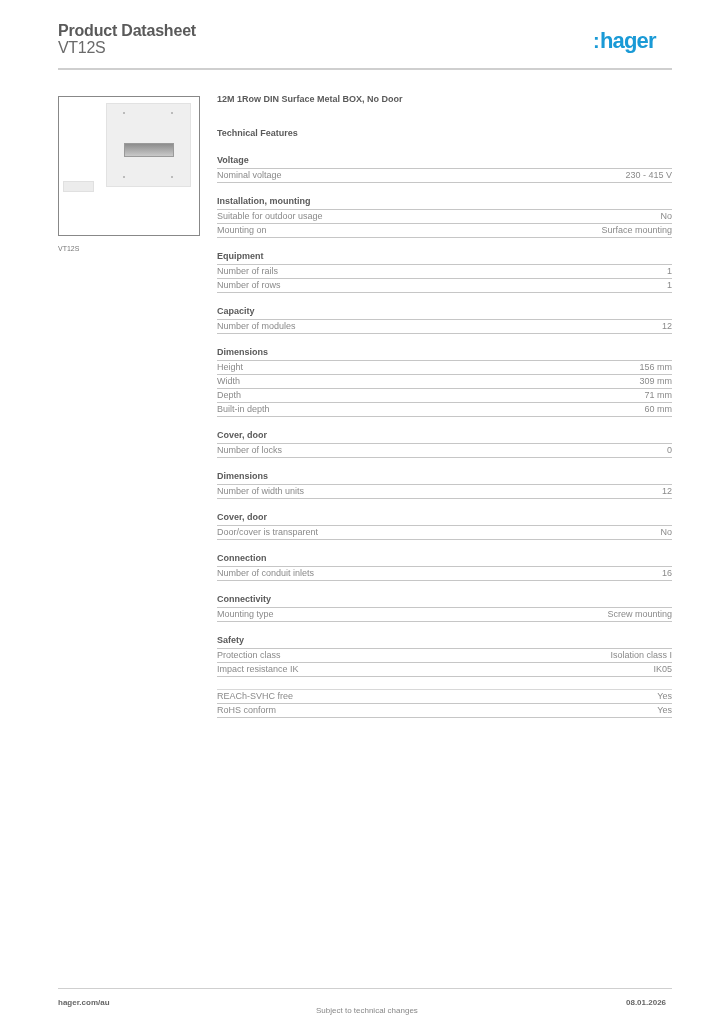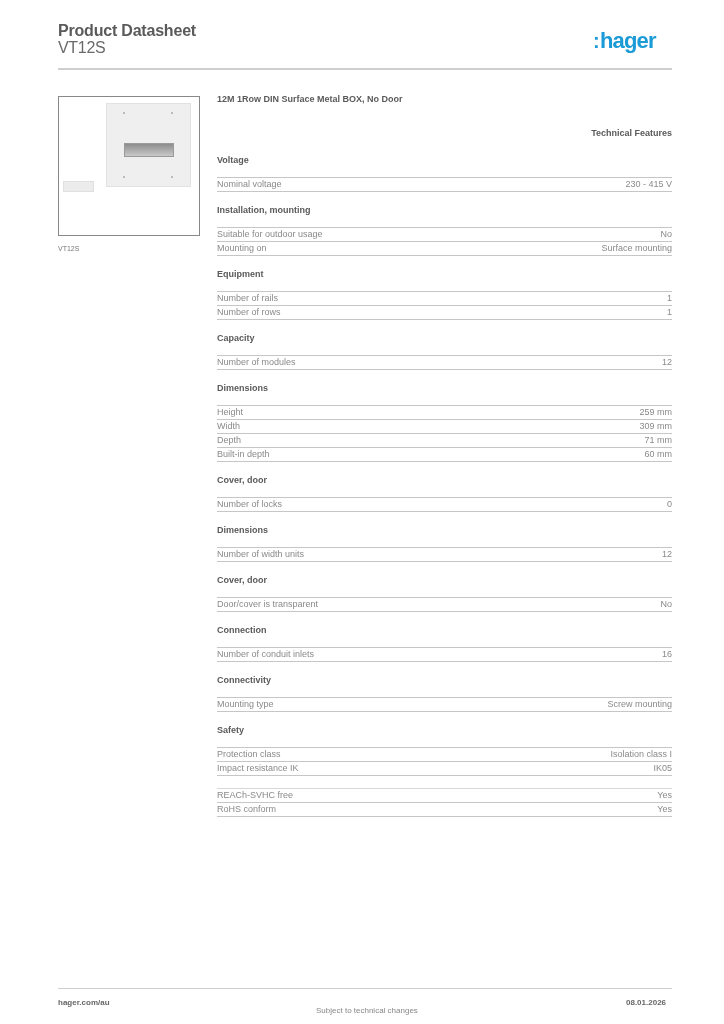--- a/index.html
+++ b/index.html
@@ -12,23 +12,23 @@
 
   .image-box { position: absolute; left: 58px; top: 96px; width: 142px; height: 140px; border: 1px solid #888; box-sizing: border-box; background: #fff; }
   .box-body { position: absolute; left: 47px; top: 6px; width: 83px; height: 82px; background: #efefef; border: 1px solid #e2e2e2; }
   .box-slot { position: absolute; left: 17px; top: 39px; width: 48px; height: 12px; background: linear-gradient(#8d8d8d, #c9c9c9); border: 1px solid #9a9a9a; }
   .box-screw { position: absolute; width: 2px; height: 2px; background: #aaa; border-radius: 50%; }
   .box-cover { position: absolute; left: 4px; top: 84px; width: 29px; height: 9px; background: #ececec; border: 1px solid #e0e0e0; }
   .image-caption { position: absolute; left: 58px; top: 245px; font-size: 7px; color: #777; }
 
   .content { position: absolute; left: 217px; top: 94px; width: 455px; }
   .product-name { font-size: 9px; font-weight: bold; color: #5a5a5a; height: 14px; }
-  .tech-heading { font-size: 9px; font-weight: bold; color: #5a5a5a; margin-top: 20px; height: 14px; text-align: right; }
+  .tech-heading { font-size: 9px; font-weight: bold; color: #5a5a5a; margin-top: 20px; height: 14px; }
   .group { margin-top: 12px; }
-  .group-title { font-size: 9px; font-weight: bold; color: #5a5a5a; height: 12px; line-height: 12px; border-bottom: 1px solid #c6c6c6; padding-bottom: 11px; }
+  .group-title { font-size: 9px; font-weight: bold; color: #5a5a5a; height: 12px; line-height: 12px; border-bottom: 1px solid #c6c6c6; padding-bottom: 2px; }
   .row { display: flex; justify-content: space-between; font-size: 9px; color: #8a8a8a; height: 13px; line-height: 13px; border-bottom: 1px solid #c6c6c6; }
   .row:first-of-type { border-top: 1px solid #d8d8d8; }
 
   .footer-rule { position: absolute; left: 58px; top: 988px; width: 614px; height: 1px; background: #cfcfcf; }
   .footer-left { position: absolute; left: 58px; top: 998px; font-size: 8px; font-weight: bold; color: #666; }
   .footer-center { position: absolute; left: 316px; top: 1006px; font-size: 8px; color: #888; }
   .footer-right { position: absolute; left: 626px; top: 998px; font-size: 8px; font-weight: bold; color: #666; }
 </style>
 </head>
 <body>
@@ -87,21 +87,21 @@
         <div class="group-title">Capacity</div>
         <div class="row">
           <span>Number of modules</span>
           <span>12</span>
         </div>
       </div>
       <div class="group">
         <div class="group-title">Dimensions</div>
         <div class="row">
           <span>Height</span>
-          <span>259 mm</span>
+          <span>156 mm</span>
         </div>
         <div class="row">
           <span>Width</span>
           <span>309 mm</span>
         </div>
         <div class="row">
           <span>Depth</span>
           <span>71 mm</span>
         </div>
         <div class="row">

